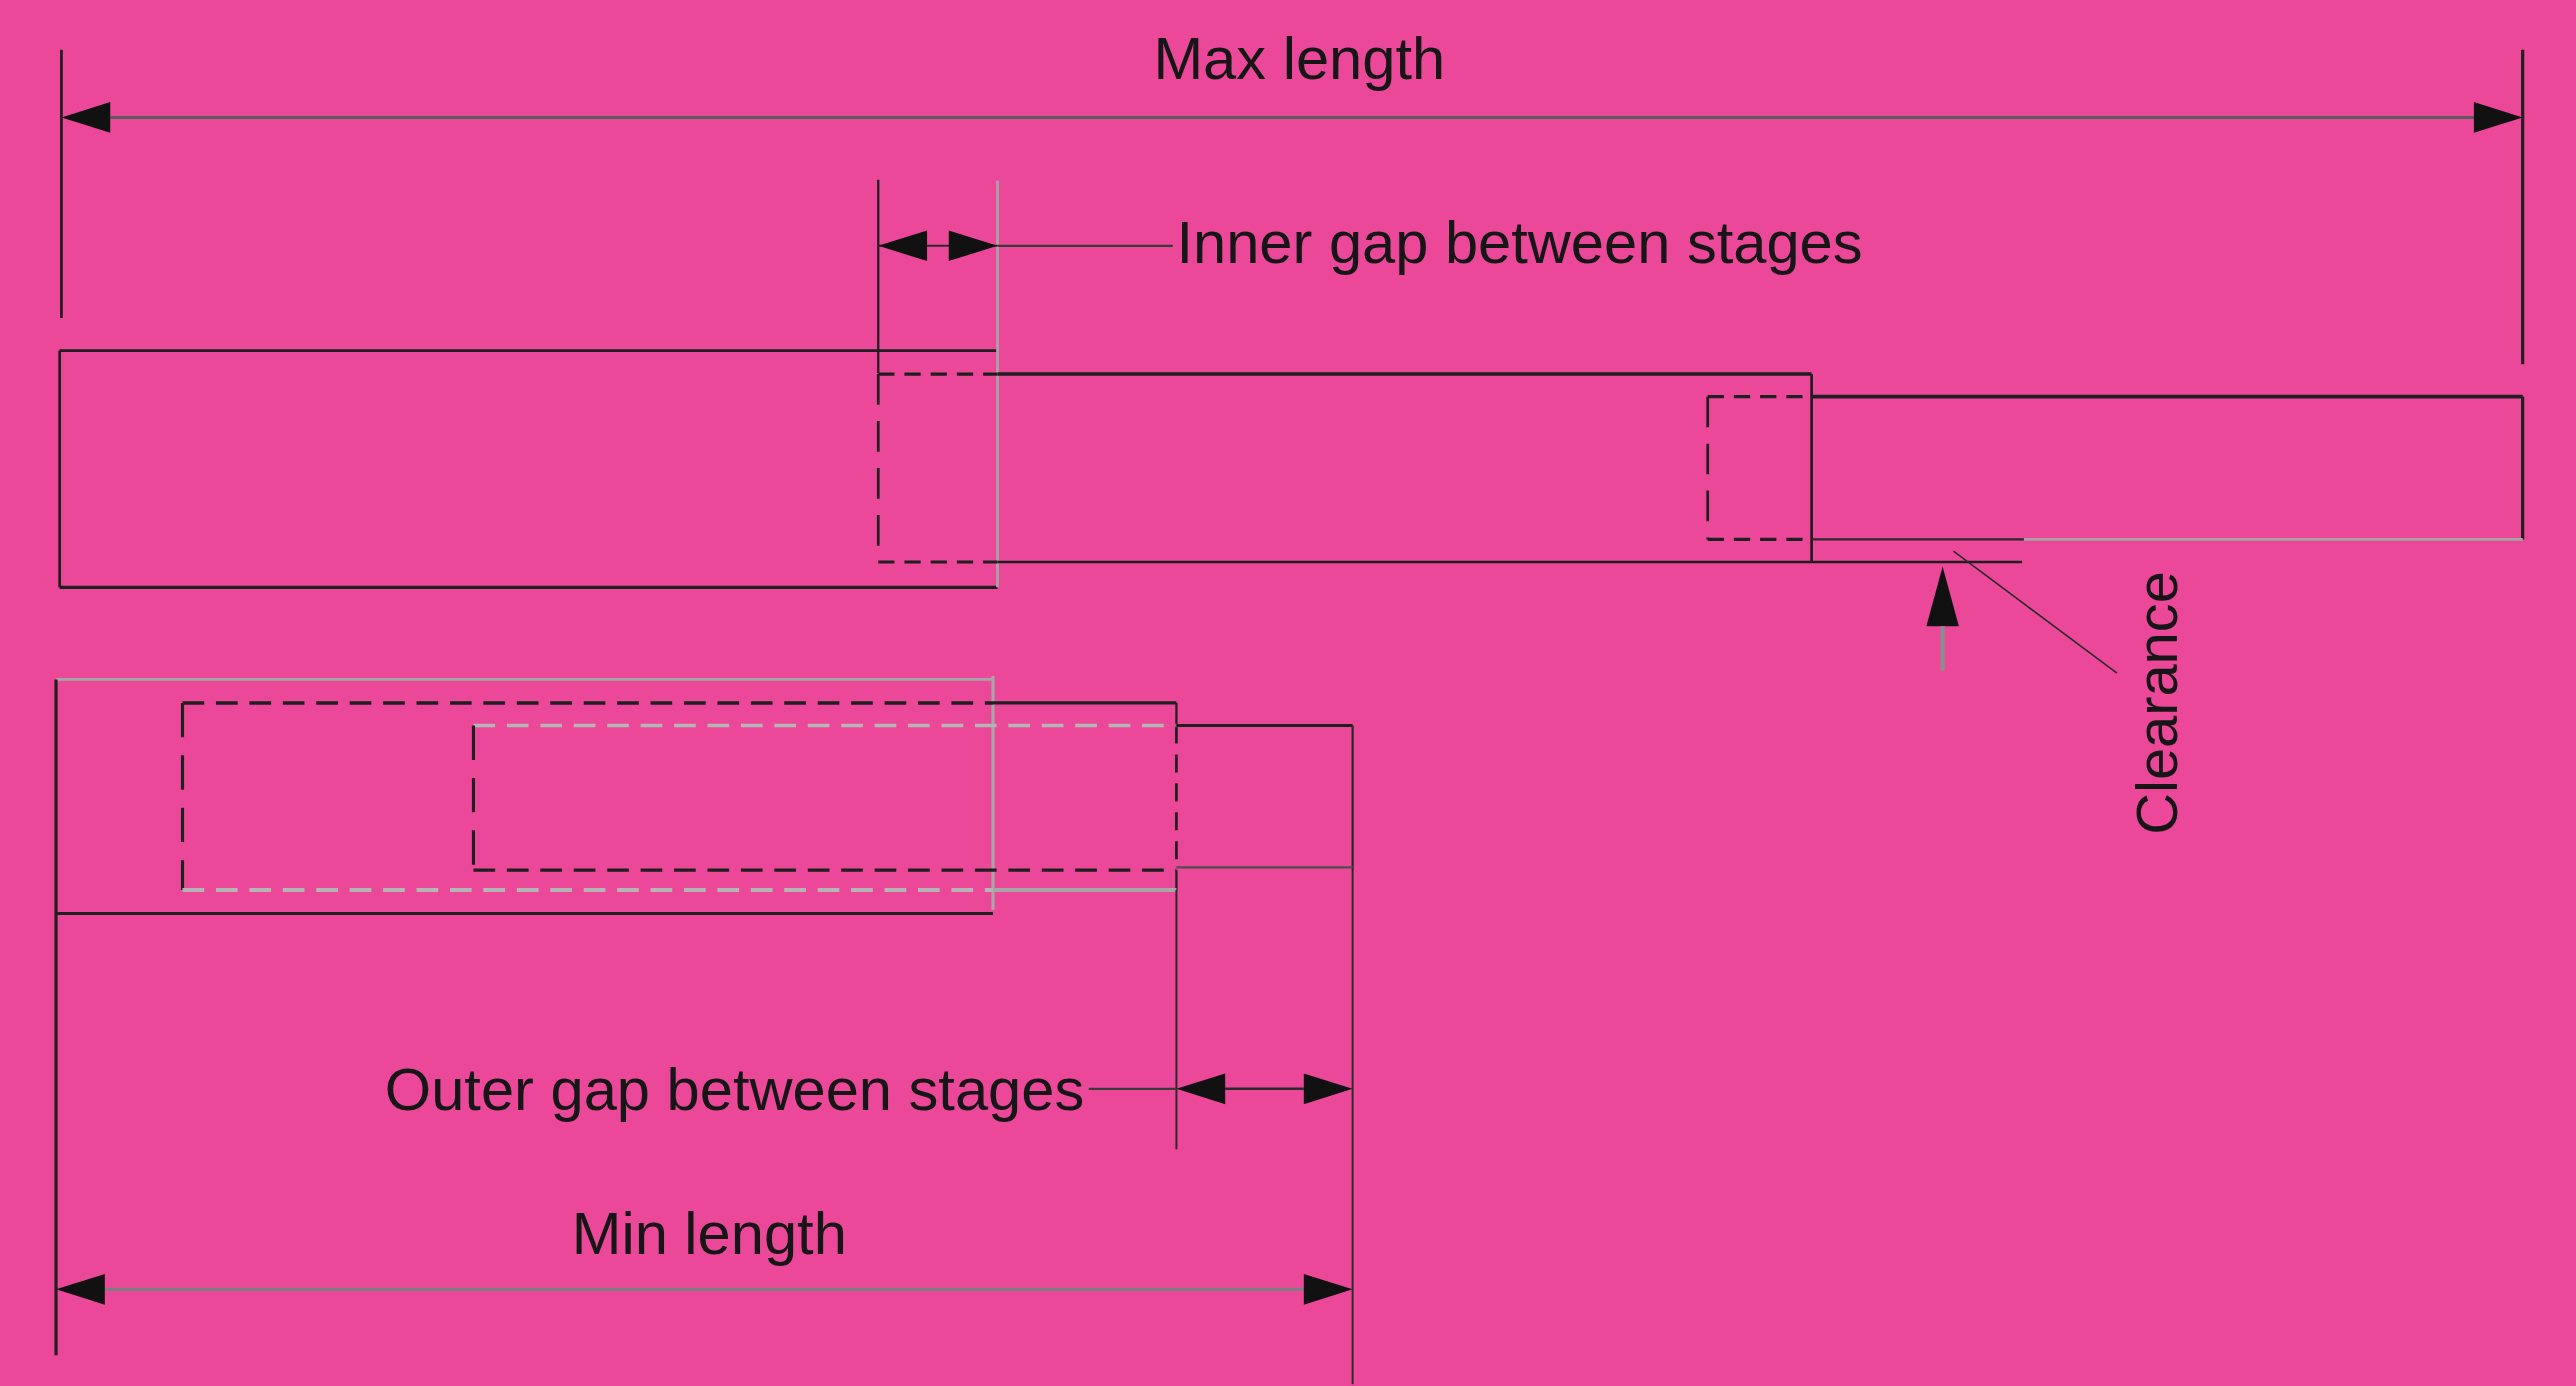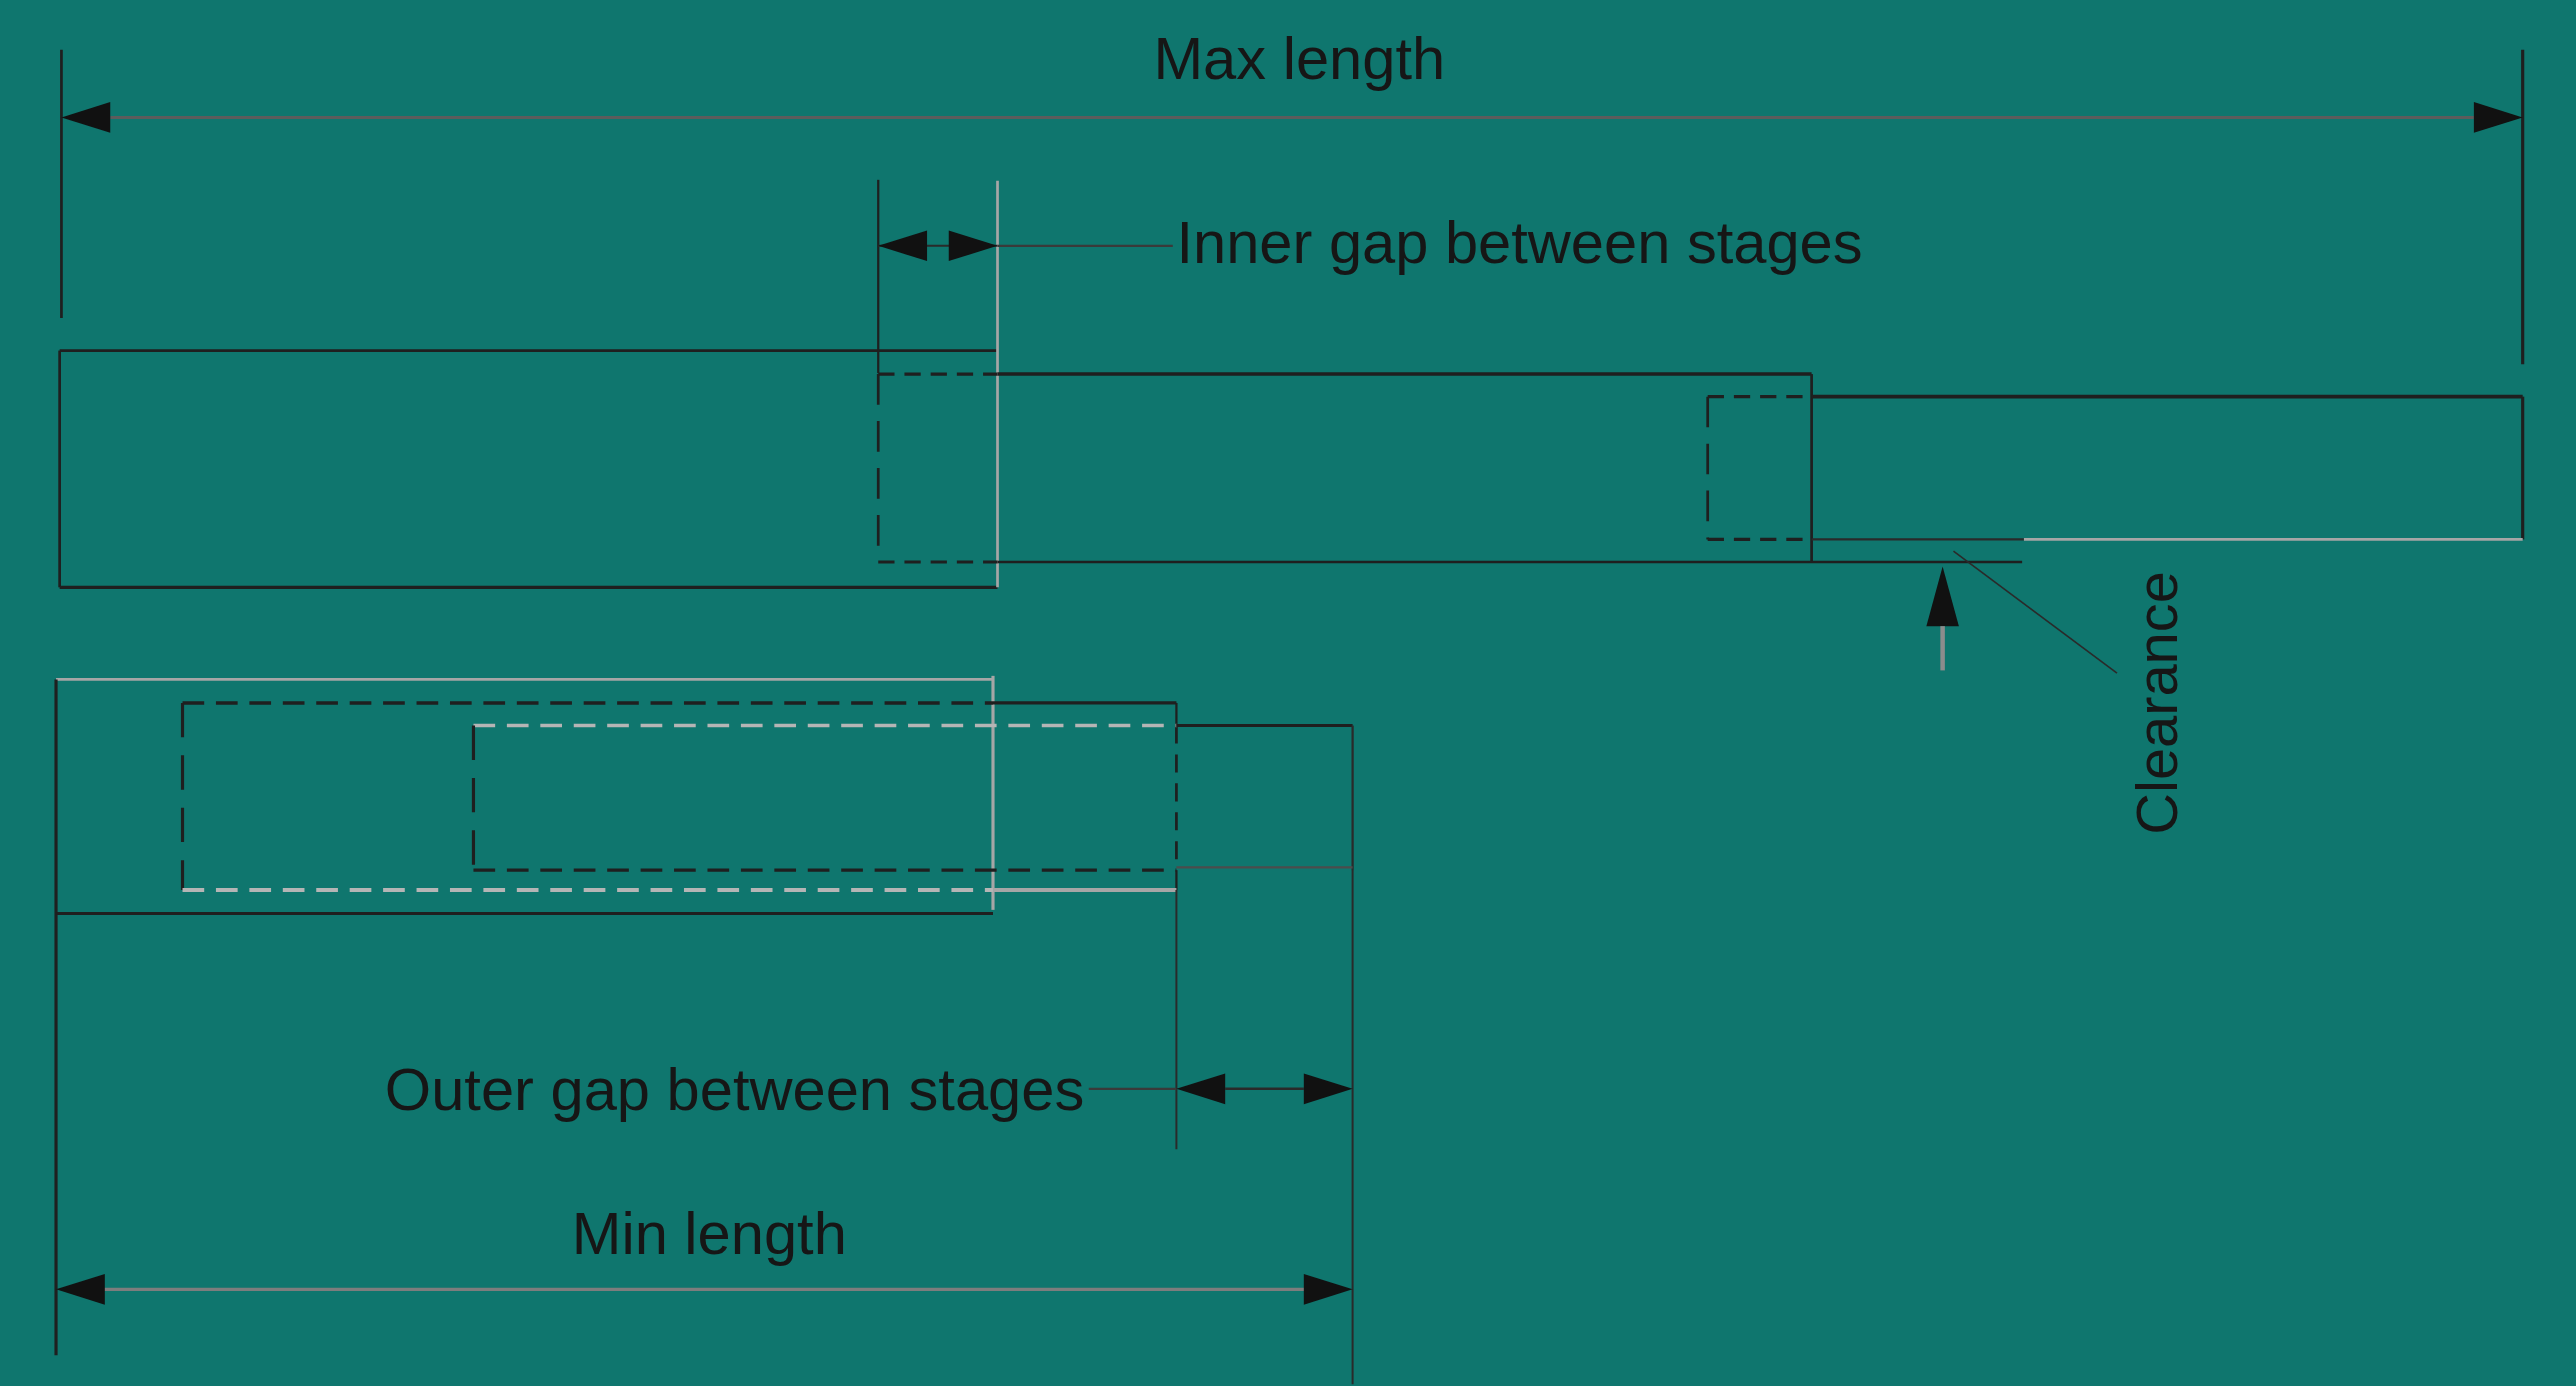--- a/index.html
+++ b/index.html
@@ -4,21 +4,21 @@
 <style>
   html, body {
     margin: 0;
     padding: 0;
     background: #ffffff;
   }
   .figure-wrap {
     width: 100%;
     max-width: 2576px;
     margin: 0 auto;
-    background: #0f766e;
+    background: #ec4899;
   }
   svg {
     display: block;
     width: 100%;
     height: auto;
   }
   
   .ink   { stroke: #1f1f1f; fill: none; }
   .ink2  { stroke: #2a2a2a; fill: none; }
   .gray  { stroke: #a6a6a6; fill: none; }

